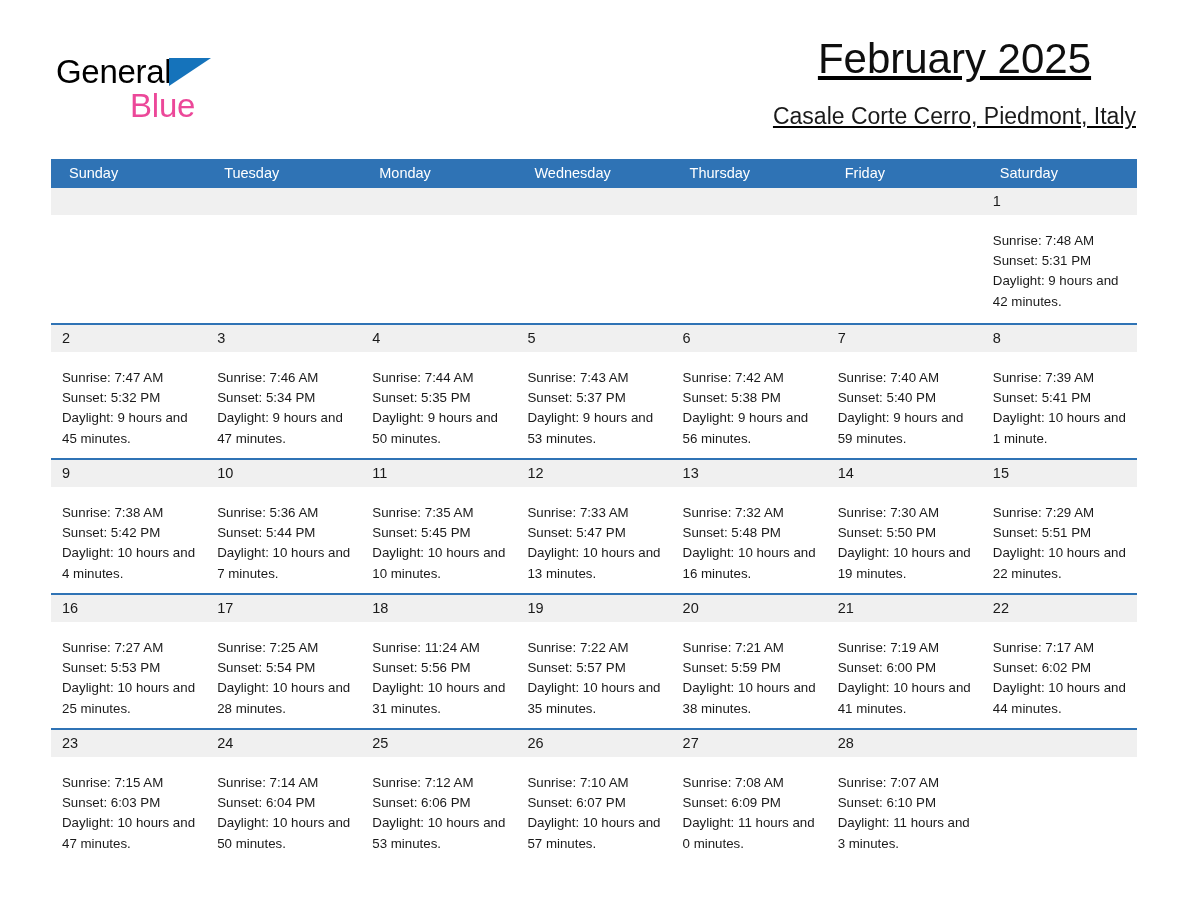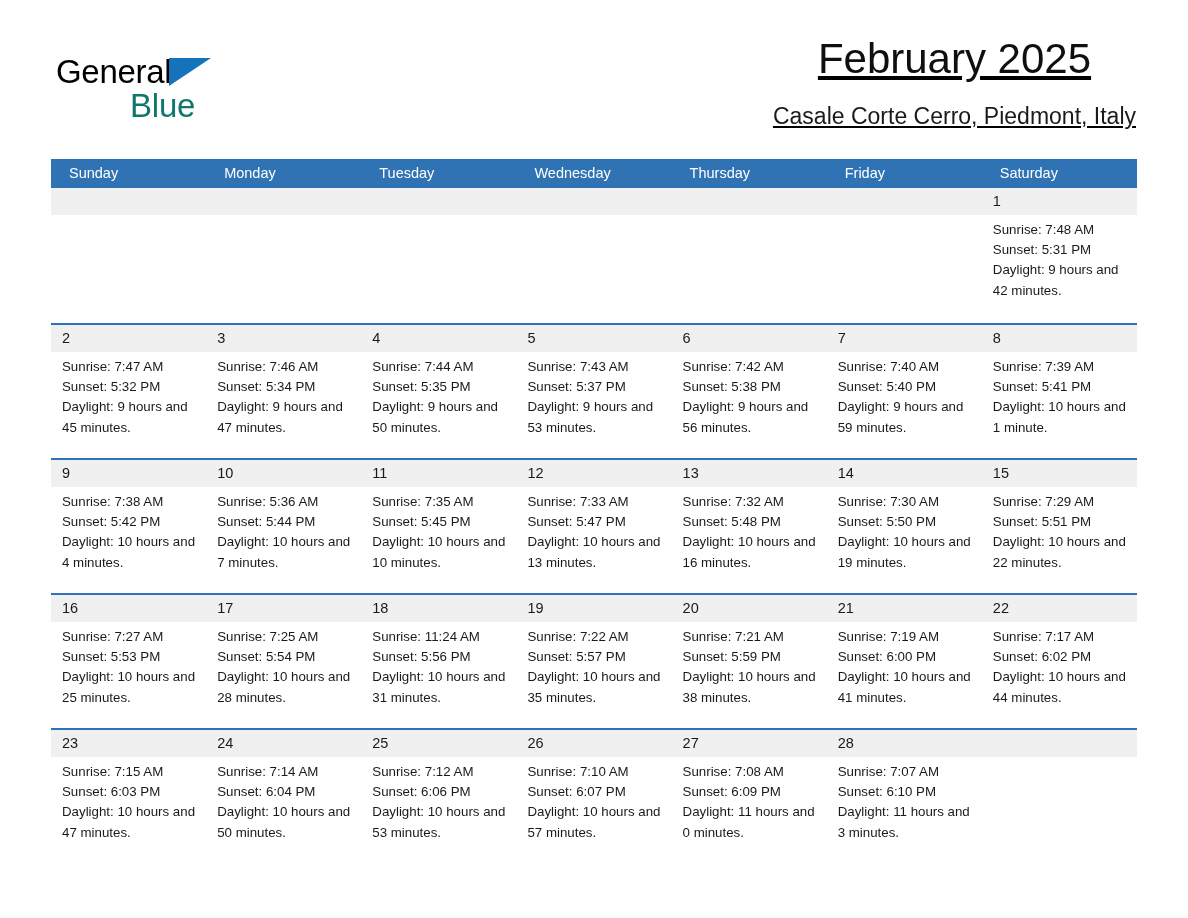--- a/index.html
+++ b/index.html
@@ -57,21 +57,21 @@
     margin-top: 3px;
     border-left: 42px solid #1573bb;
     border-bottom: 28px solid transparent;
   }
   .logo-blue {
     position: absolute;
     left: 74px;
     top: 33px;
     font-size: 33px;
     line-height: 36px;
-    color: #0f766e;
+    color: #ec4899;
     letter-spacing: -0.2px;
   }
   .title-block {
     position: absolute;
     right: 52px;
     top: 34px;
     text-align: center;
     text-decoration: underline;
   }
   .month-title {
@@ -134,21 +134,21 @@
     box-sizing: border-box;
     padding-left: 11px;
     font-size: 14.5px;
     line-height: 27px;
     color: #1a1a1a;
   }
   .day-cell.empty .day-number-band {
     background: #f0f0f0;
   }
   .day-details {
-    padding: 5px 8px 0 11px;
+    padding: 16px 8px 0 11px;
     font-size: 13.3px;
     line-height: 20.2px;
     color: #1a1a1a;
   }
   .day-details div {
     white-space: nowrap;
   }
   .day-details .daylight-line {
     white-space: normal;
   }
@@ -171,22 +171,22 @@
     <div class="title-block">
       <div class="month-title">February 2025</div>
       <div class="location-title">Casale Corte Cerro, Piedmont, Italy</div>
     </div>
 
   </div>
 
   <div class="calendar">
     <div class="weekday-row" id="weekday-row">
         <div class="weekday-cell">Sunday</div>
+        <div class="weekday-cell">Tuesday</div>
         <div class="weekday-cell">Monday</div>
-        <div class="weekday-cell">Tuesday</div>
         <div class="weekday-cell">Wednesday</div>
         <div class="weekday-cell">Thursday</div>
         <div class="weekday-cell">Friday</div>
         <div class="weekday-cell">Saturday</div>
       </div>
     <div id="weeks-container">
         <div class="week-row first">
           <div class="day-cell empty">
             <div class="day-number-band"></div>
           </div>

